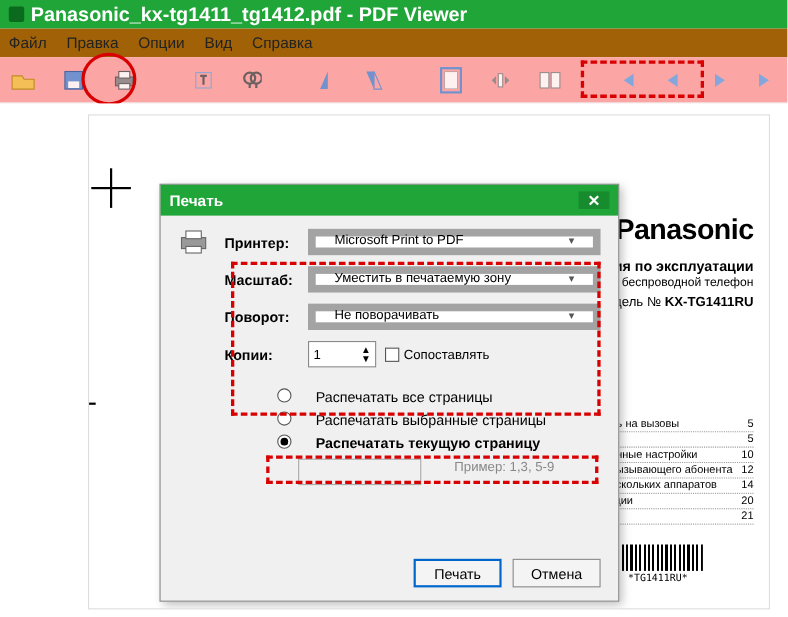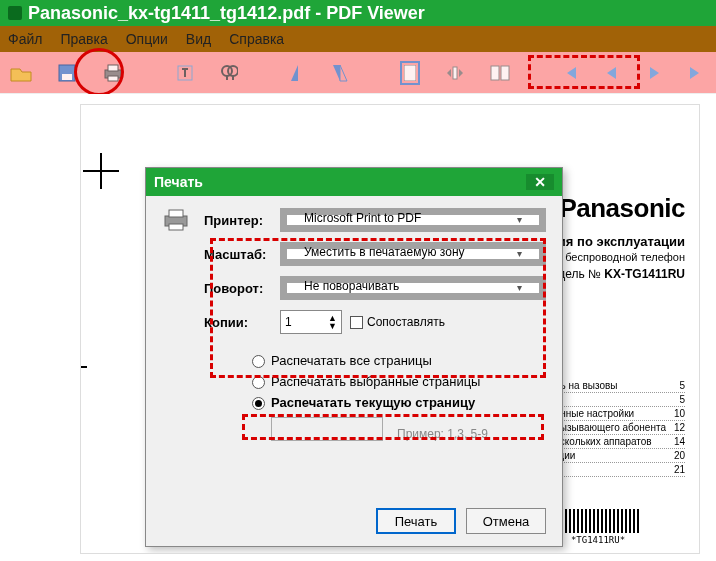--- a/index.html
+++ b/index.html
@@ -24,35 +24,35 @@
   .crosshair2 {position:absolute; top:250px; left:-24px; width:24px; height:24px;}
   .crosshair2::before{content:"";position:absolute;left:11px;top:-6px;width:2px;height:36px;background:#000;}
   .crosshair2::after{content:"";position:absolute;top:11px;left:-6px;width:36px;height:2px;background:#000;}
   .brandarea { position:absolute; right:14px; top:88px; text-align:right;}
   .brand { font-family: Arial, sans-serif; font-size:26px; font-weight:900; letter-spacing:-0.5px;}
   .subt { font-size:13px; font-weight:700; margin-top:10px;}
   .subt2 { font-size:11px; margin-top:2px;}
   .models { font-size:12px; font-weight:700; margin-top:4px;}
   .toclist { position:absolute; right:14px; top:274px; text-align:left; font-size:10px; width:150px;}
   .toclist div { border-bottom:1px dotted #999; display:flex; justify-content:space-between; padding:1px 0;}
-  .barcode {position:absolute; right:60px; bottom:8px; font-family:monospace; text-align:center;}
+  .barcode {position:absolute; right:60px; bottom:22px; font-family:monospace; text-align:center;}
   .barcode .bars {height:24px; width:82px; background: repeating-linear-gradient(90deg,#000 0 2px,#fff 2px 4px); margin-bottom:2px;}
   .dialog { position:absolute; top:62px; left:64px; width:418px; height:380px; background:#f0f0f0; border:1px solid #888; box-shadow:3px 3px 8px rgba(0,0,0,.25);}
   .dlg-title { background:#1fa538; color:#fff; height:28px; display:flex; align-items:center; justify-content:space-between; padding:0 8px; font-size:14px; font-weight:600;}
   .dlg-close { width:28px; text-align:center; font-size:14px; cursor:default; background:#178c2e;}
   .dlg-body { padding:12px 16px; position:relative;}
   .dlg-row { display:flex; align-items:center; gap:8px; margin-bottom:10px;}
   .dlg-label { width:68px; font-size:13px; font-weight:600;}
   .dlg-input { flex:1; height:24px; border:7px solid #a3a3a3; background:#fff; font-size:12px; padding:0 17px; display:flex; align-items:flex-end; justify-content:space-between;}
   .dlg-input .chev{font-size:10px;color:#555;}
   .dlg-num { width:62px; height:24px; border:1px solid #888; background:#fff; font-size:12px; padding:0 4px; display:flex; align-items:center;}
   .chk { display:flex; align-items:center; gap:4px; font-size:12px;}
   .chk .box{width:13px;height:13px;border:1px solid #555;background:#fff;}
   .radiogroup { margin-left:90px; margin-top:6px;}
-  .radio-row { display:flex; align-items:flex-end; gap:6px; font-size:13px; padding:3px 0;}
+  .radio-row { display:flex; align-items:flex-start; gap:22px; font-size:13px; padding:3px 0;}
   .radio { width:13px; height:13px; border:1px solid #555; border-radius:50%; background:#fff; position:relative;}
   .radio.sel::after{content:"";position:absolute;top:2px;left:2px;width:7px;height:7px;border-radius:50%;background:#000;}
   .pages-input { width:112px; height:24px; border:1px solid #aaa; background:#f0f0f0; margin-left:19px;}
   .hint { font-size:12px; color:#888; margin-left:8px;}
   .dlg-btns { position:absolute; bottom:12px; right:16px; display:flex; gap:10px;}
   .btn { width:80px; height:26px; border:1px solid #888; background:#f4f4f4; font-size:13px; display:flex; align-items:center; justify-content:center;}
   .btn.primary { border:2px solid #0066cc;}
   .ann-settings { position:absolute; top:42px; left:64px; width:336px; height:140px; border:3px dashed #d80000; pointer-events:none;}
   .ann-radio { position:absolute; top:218px; left:96px; width:302px; height:26px; border:3px dashed #d80000; pointer-events:none;}
   .printer-icon-big {width:28px;height:24px;margin-right:4px;}

